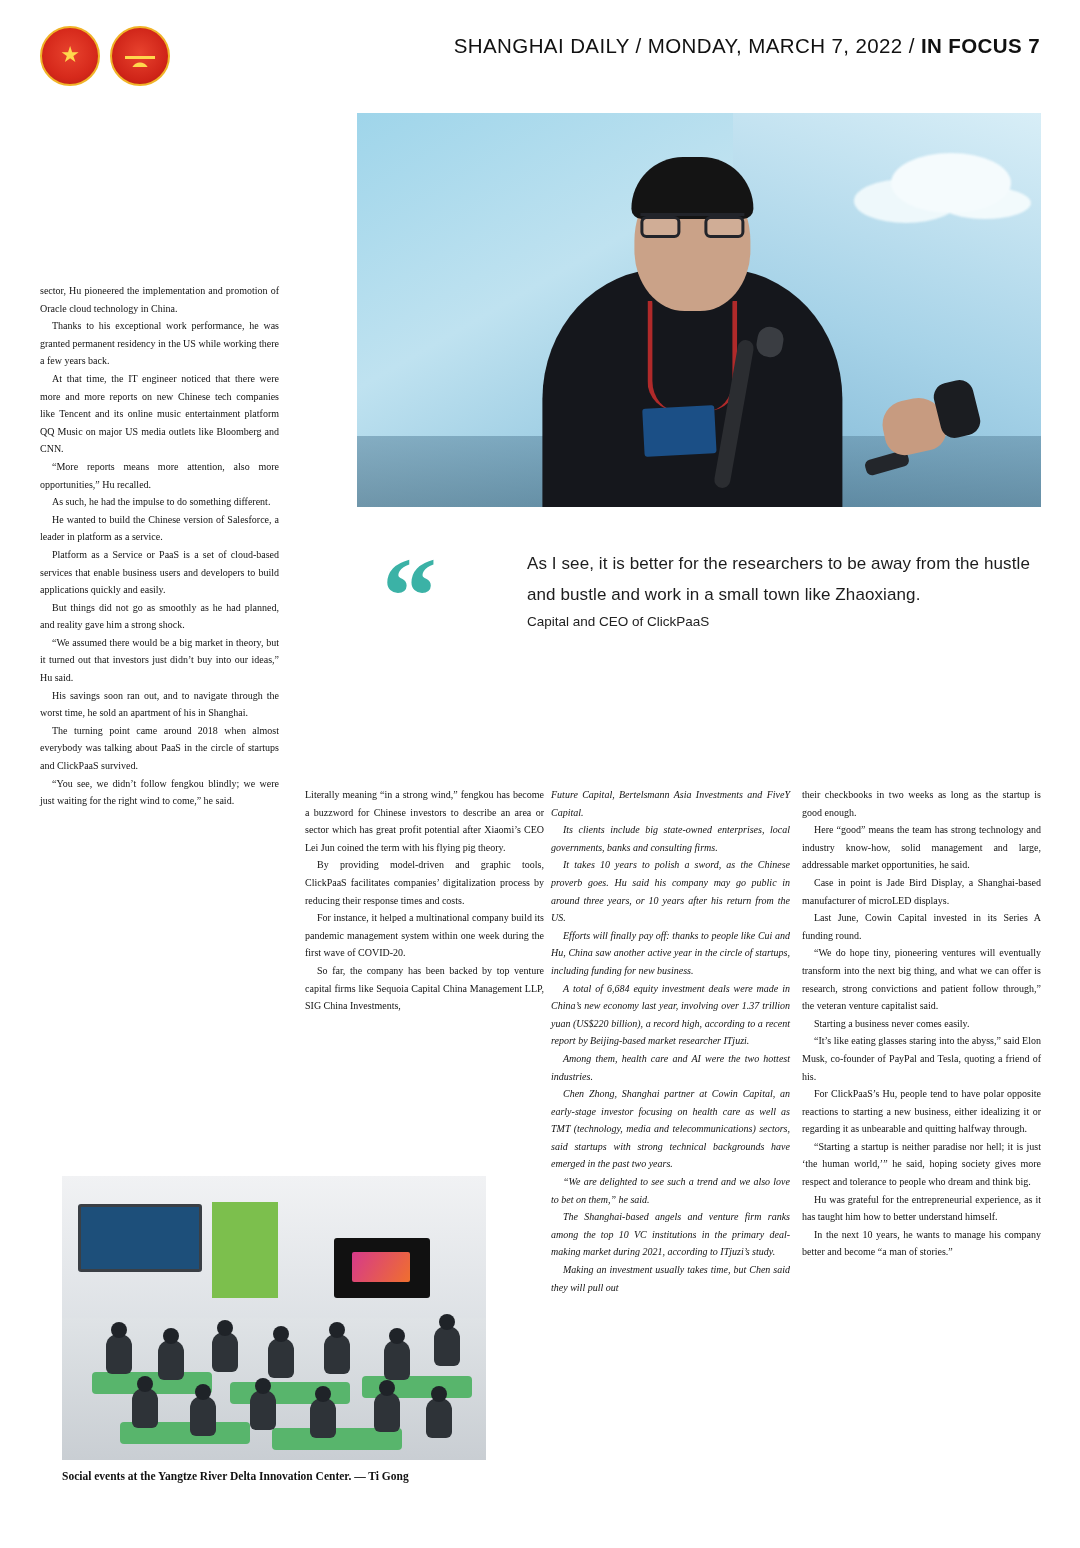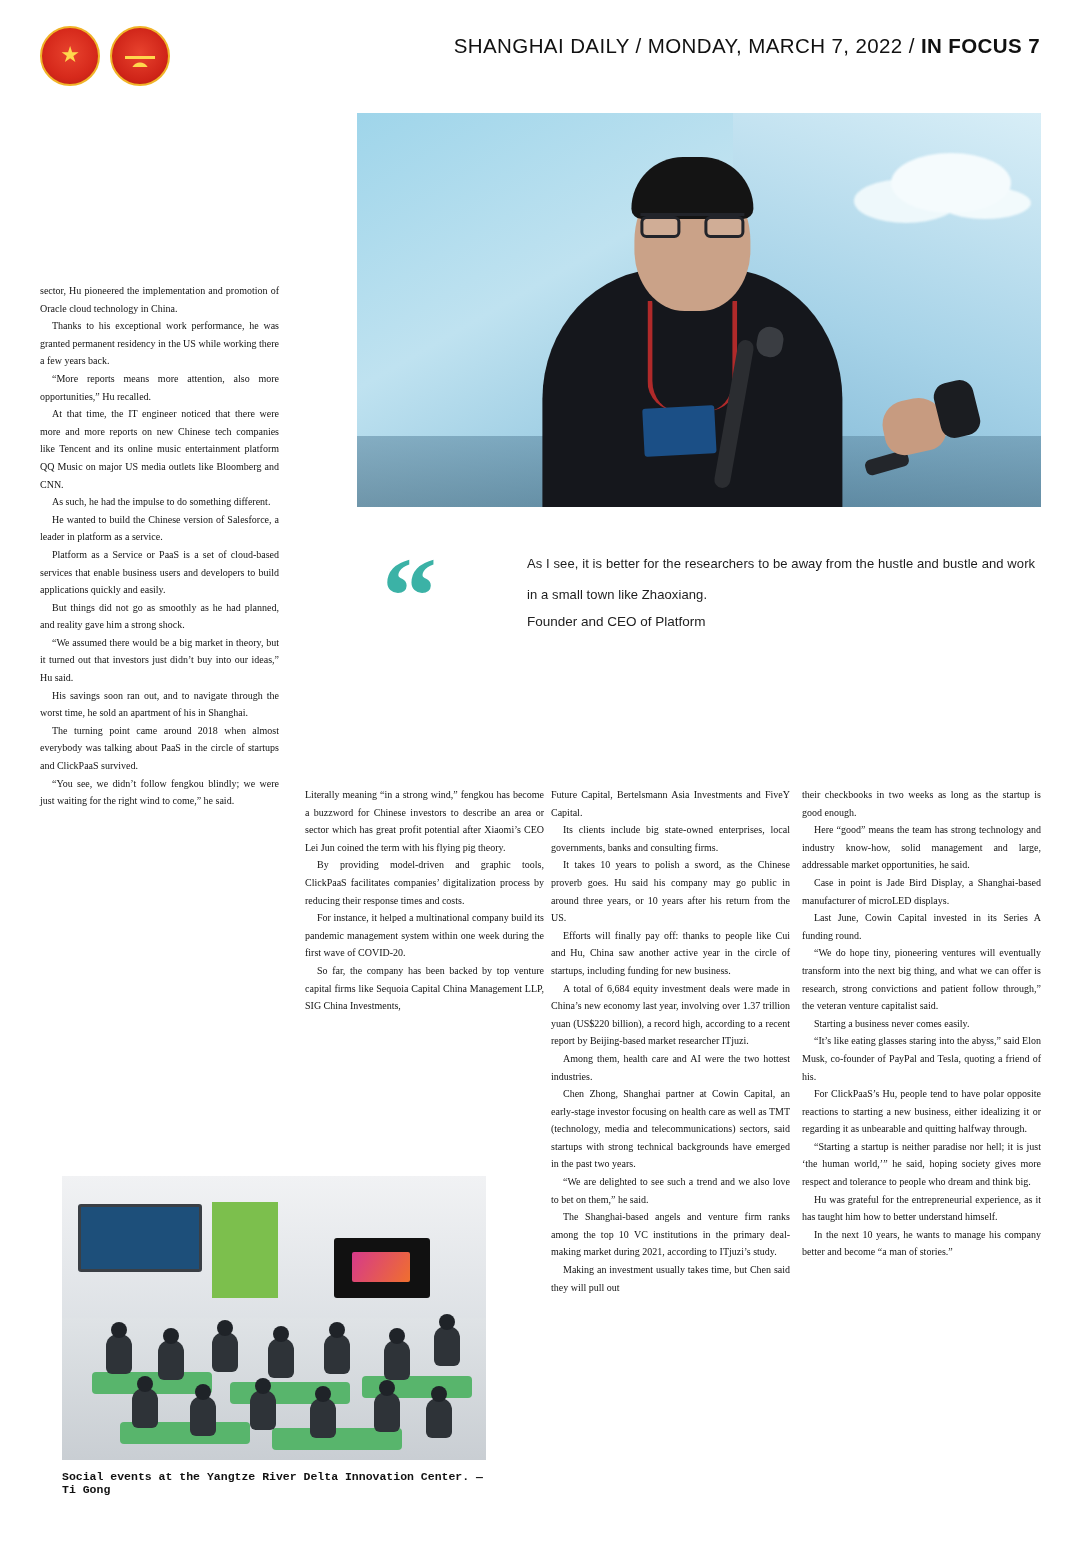--- a/index.html
+++ b/index.html
@@ -268,21 +268,21 @@
     font-family: "Liberation Serif", serif;
     font-size: 110px;
     line-height: 0.7;
     color: #3bb2a6;
     font-weight: bold;
   }
   .quote-body {
     margin-left: 145px;
   }
   .quote-text {
-    font-size: 13px;
+    font-size: 17px;
     line-height: 31px;
     color: #1d1d1d;
     letter-spacing: 0.1px;
   }
   .quote-attrib-name {
     margin-top: 22px;
     font-size: 13.5px;
     font-weight: bold;
     color: #111;
   }
@@ -304,21 +304,21 @@
   .col p {
     margin: 0;
     text-indent: 12px;
   }
   .col p.first {
     text-indent: 0;
   }
 
   #col1 { left: 40px; top: 282px; width: 239px; }
   #col2 { left: 305px; top: 786px; width: 239px; }
-  #col3 { left: 551px; top: 786px; width: 239px; }
+  #col3 { left: 551px; top: 786px; width: 239px; font-style: italic; }
   #col4 { left: 802px; top: 786px; width: 239px; }
 
   
   .bottom-photo {
     position: absolute;
     left: 62px;
     top: 1176px;
     width: 424px;
     height: 284px;
     overflow: hidden;
@@ -383,21 +383,21 @@
     transform: translateX(-50%);
     width: 16px; height: 16px;
     border-radius: 50%;
     background: #1f2328;
   }
   .photo-caption {
     position: absolute;
     left: 62px;
     top: 1470px;
     width: 440px;
-    font-family: Liberation Mono, monospace;
+    font-family: Liberation Serif, serif;
     font-size: 11.5px;
     font-weight: bold;
     color: #111;
   }
 </style>
 </head>
 <body>
 
 <div class="masthead">
   <div class="emblems">
@@ -424,29 +424,29 @@
   <div class="mic-head"></div>
   <div class="watch"></div>
   <div class="hand-right"></div>
   <div class="clicker"></div>
 </div>
 
 <div class="pullquote">
   <div class="quote-mark">“</div>
   <div class="quote-body">
     <div class="quote-text">As I see, it is better for the researchers to be away from the hustle and bustle and work in a small town like Zhaoxiang.</div>
-    <div class="quote-attrib-role">Founder and CEO of Platform</div>
+    <div class="quote-attrib-role">Capital and CEO of ClickPaaS</div>
   </div>
 </div>
 
 <div class="col" id="col1">
     <p class="first">sector, Hu pioneered the implementation and promotion of Oracle cloud technology in China.</p>
     <p>Thanks to his exceptional work performance, he was granted permanent residency in the US while working there a few years back.</p>
+    <p>At that time, the IT engineer noticed that there were more and more reports on new Chinese tech companies like Tencent and its online music entertainment platform QQ Music on major US media outlets like Bloomberg and CNN.</p>
     <p>“More reports means more attention, also more opportunities,” Hu recalled.</p>
-    <p>At that time, the IT engineer noticed that there were more and more reports on new Chinese tech companies like Tencent and its online music entertainment platform QQ Music on major US media outlets like Bloomberg and CNN.</p>
     <p>As such, he had the impulse to do something different.</p>
     <p>He wanted to build the Chinese version of Salesforce, a leader in platform as a service.</p>
     <p>Platform as a Service or PaaS is a set of cloud-based services that enable business users and developers to build applications quickly and easily.</p>
     <p>But things did not go as smoothly as he had planned, and reality gave him a strong shock.</p>
     <p>“We assumed there would be a big market in theory, but it turned out that investors just didn’t buy into our ideas,” Hu said.</p>
     <p>His savings soon ran out, and to navigate through the worst time, he sold an apartment of his in Shanghai.</p>
     <p>The turning point came around 2018 when almost everybody was talking about PaaS in the circle of startups and ClickPaaS survived.</p>
     <p>“You see, we didn’t follow fengkou blindly; we were just waiting for the right wind to come,” he said.</p>
   </div>
 <div class="col" id="col2">

